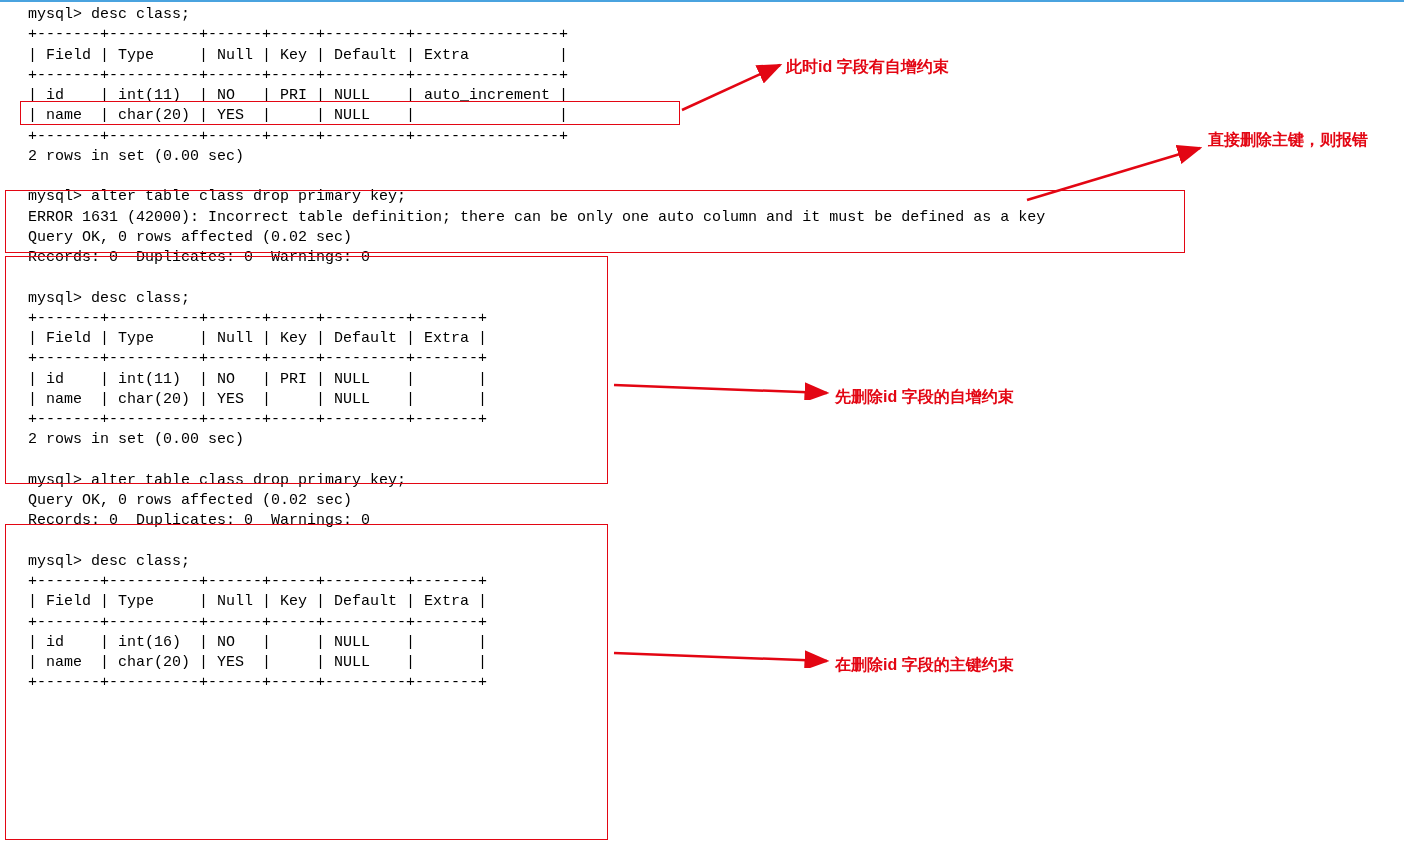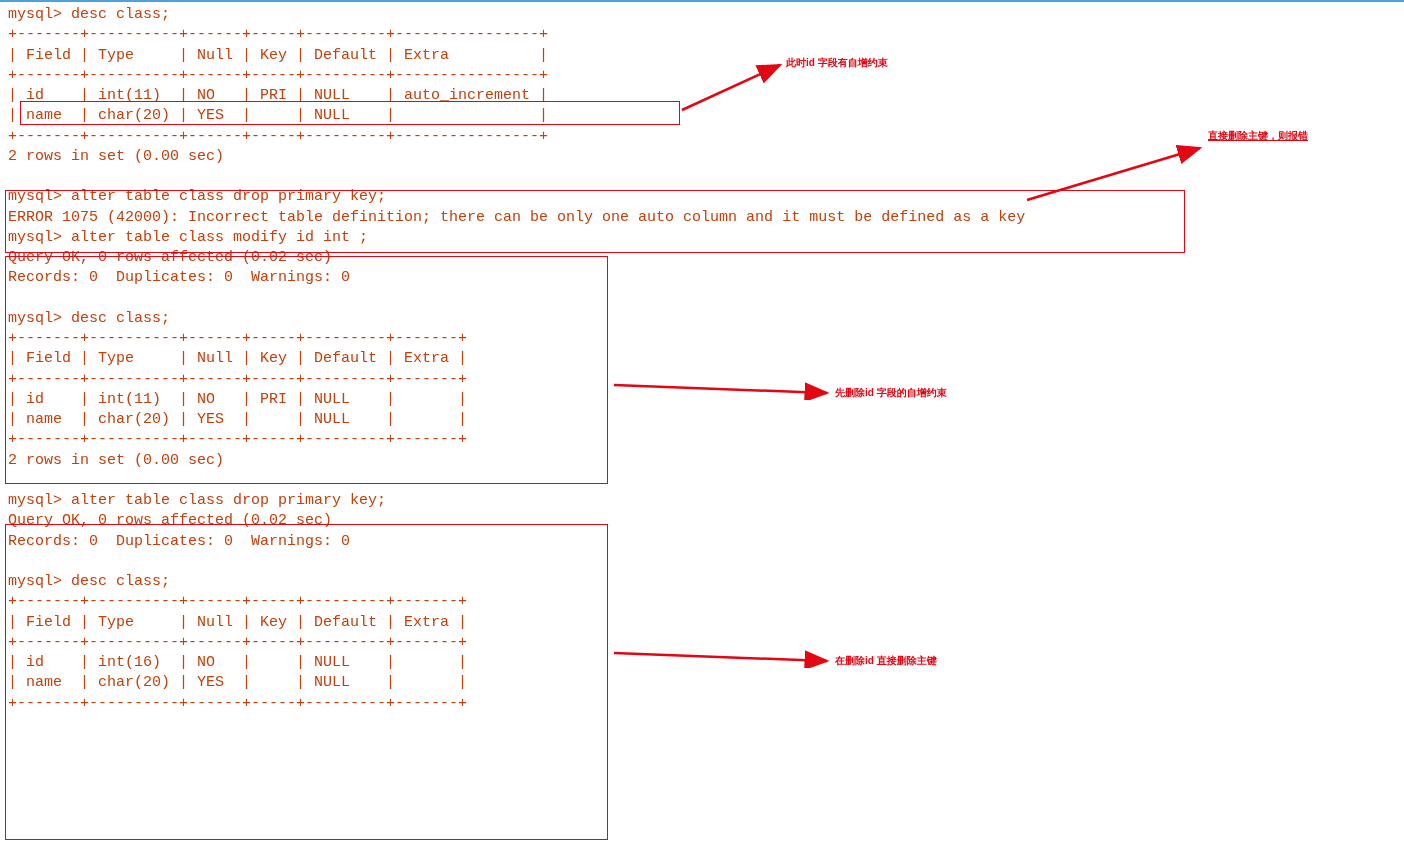--- a/index.html
+++ b/index.html
@@ -15,28 +15,29 @@
       width: 1404px;
       height: 843px;
       position: relative;
       overflow: hidden;
       border-top: 2px solid #4aa3df;
       padding-left: 8px;
       padding-top: 3px;
     }
     .term-line {
       white-space: pre;
-      color: #c2410c;
+      color: #000000;
+      margin-left: 20px;
     }
     .annotation {
       position: absolute;
       color: #e30613;
       font-family: "Microsoft YaHei", Arial, sans-serif;
       font-weight: bold;
-      font-size: 10px;
+      font-size: 16px;
       white-space: nowrap;
     }
     .red-box {
       position: absolute;
       border: 1px solid #e30613;
       pointer-events: none;
     }
     .arrow {
       position: absolute;
       pointer-events: none;
@@ -49,22 +50,21 @@
   <div class="term-line">mysql&gt; desc class;</div>
   <div class="term-line">+-------+----------+------+-----+---------+----------------+</div>
   <div class="term-line">| Field | Type     | Null | Key | Default | Extra          |</div>
   <div class="term-line">+-------+----------+------+-----+---------+----------------+</div>
   <div class="term-line">| id    | int(11)  | NO   | PRI | NULL    | auto_increment |</div>
   <div class="term-line">| name  | char(20) | YES  |     | NULL    |                |</div>
   <div class="term-line">+-------+----------+------+-----+---------+----------------+</div>
   <div class="term-line">2 rows in set (0.00 sec)</div>
   <div class="term-line">&nbsp;</div>
   <div class="term-line">mysql&gt; alter table class drop primary key;</div>
-  <div class="term-line">ERROR 1075 (42000): Incorrect table definition; there can be only one auto column and it must be defined as a key</div>
-  <div class="term-line">mysql&gt; alter table class modify id int ;</div>
+  <div class="term-line">ERROR 1631 (42000): Incorrect table definition; there can be only one auto column and it must be defined as a key</div>
   <div class="term-line">Query OK, 0 rows affected (0.02 sec)</div>
   <div class="term-line">Records: 0  Duplicates: 0  Warnings: 0</div>
   <div class="term-line">&nbsp;</div>
   <div class="term-line">mysql&gt; desc class;</div>
   <div class="term-line">+-------+----------+------+-----+---------+-------+</div>
   <div class="term-line">| Field | Type     | Null | Key | Default | Extra |</div>
   <div class="term-line">+-------+----------+------+-----+---------+-------+</div>
   <div class="term-line">| id    | int(11)  | NO   | PRI | NULL    |       |</div>
   <div class="term-line">| name  | char(20) | YES  |     | NULL    |       |</div>
   <div class="term-line">+-------+----------+------+-----+---------+-------+</div>
@@ -82,23 +82,23 @@
   <div class="term-line">| name  | char(20) | YES  |     | NULL    |       |</div>
   <div class="term-line">+-------+----------+------+-----+---------+-------+</div>
 </div>
 
 <div class="red-box" style="left:20px; top:99px; width:660px; height:24px;"></div>
 <div class="red-box" style="left:5px; top:188px; width:1180px; height:63px;"></div>
 <div class="red-box" style="left:5px; top:254px; width:603px; height:228px;"></div>
 <div class="red-box" style="left:5px; top:522px; width:603px; height:316px;"></div>
 
 <div class="annotation" style="left:786px; top:54px;">此时id 字段有自增约束</div>
-<div class="annotation" style="left:1208px; top:127px;text-decoration:underline;">直接删除主键，则报错</div>
+<div class="annotation" style="left:1208px; top:127px;">直接删除主键，则报错</div>
 <div class="annotation" style="left:835px; top:384px;text-align:right;">先删除id 字段的自增约束</div>
-<div class="annotation" style="left:835px; top:652px;">在删除id 直接删除主键</div>
+<div class="annotation" style="left:835px; top:652px;">在删除id 字段的主键约束</div>
 
 <svg class="arrow" style="left:680px; top:55px; width:105px; height:55px;" viewBox="0 0 105 55">
   <defs>
       <marker id="ah1" markerWidth="10" markerHeight="8" refX="9" refY="4" orient="auto">
         <polygon points="0 0, 10 4, 0 8" fill="#e30613"></polygon>
       </marker>
     </defs>
   <line x1="2" y1="53" x2="100" y2="8" stroke="#e30613" stroke-width="2.5" marker-end="url(#ah1)"></line>
 </svg>
 

